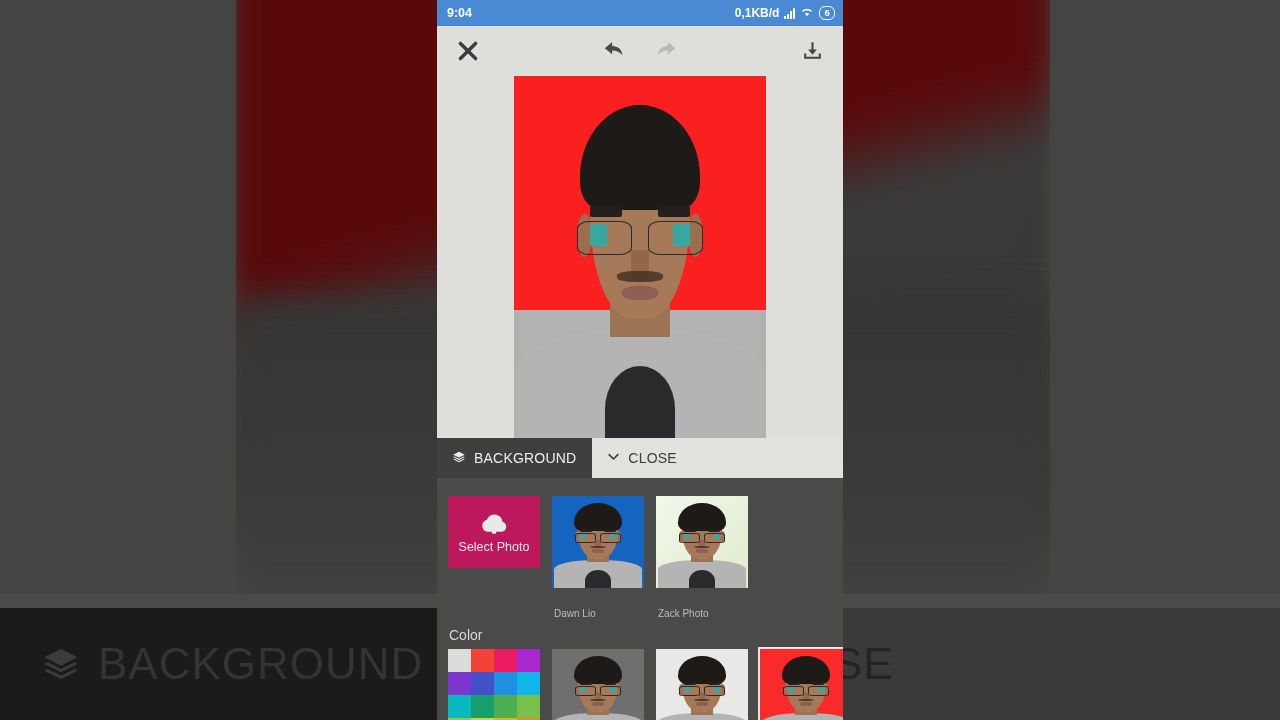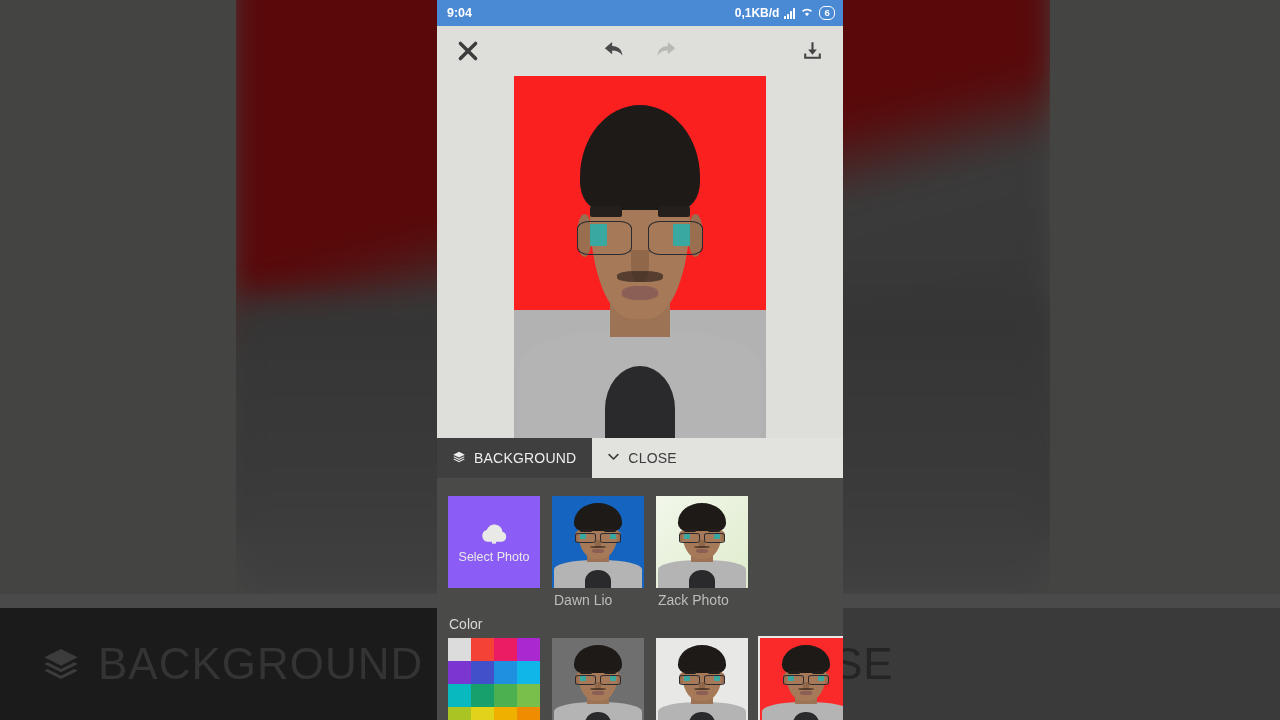--- a/index.html
+++ b/index.html
@@ -102,23 +102,23 @@
 
   
   .panel { background:#4a4a49; flex:1; padding:0 0 0 0; position:relative; overflow:hidden; }
   .sec-label { color:#d8d8d6; font-size:14px; padding:8px 0 6px 12px; }
   .row { display:flex; gap:12px; padding:0 0 0 11px; }
   .thumb { width:92px; }
   .thumb .img {
     width:92px; height:92px; position:relative; overflow:hidden; background:#6f6f6f;
   }
   .thumb.selected .img { box-shadow:0 0 0 2px #e8e8e8; }
-  .thumb .cap { font-size:14px; color:#bdbdbb; margin-top:4px; padding-left:2px; }
+  .thumb .cap { font-size:10px; color:#bdbdbb; margin-top:20px; padding-left:2px; }
   .select-photo {
-    width:92px; height:92px; background:#8b5cf6; display:flex;
+    width:92px; height:72px; background:#be185d; display:flex;
     flex-direction:column; align-items:center; justify-content:center; gap:0;
     cursor:pointer;
   }
   .select-photo span { color:#e9e9e7; font-size:12.5px; }
 
   
   .swatch { width:92px; height:92px; display:grid;
             grid-template-columns:repeat(4,1fr); grid-template-rows:repeat(4,1fr); }
   .swatch i { display:block; }
 

